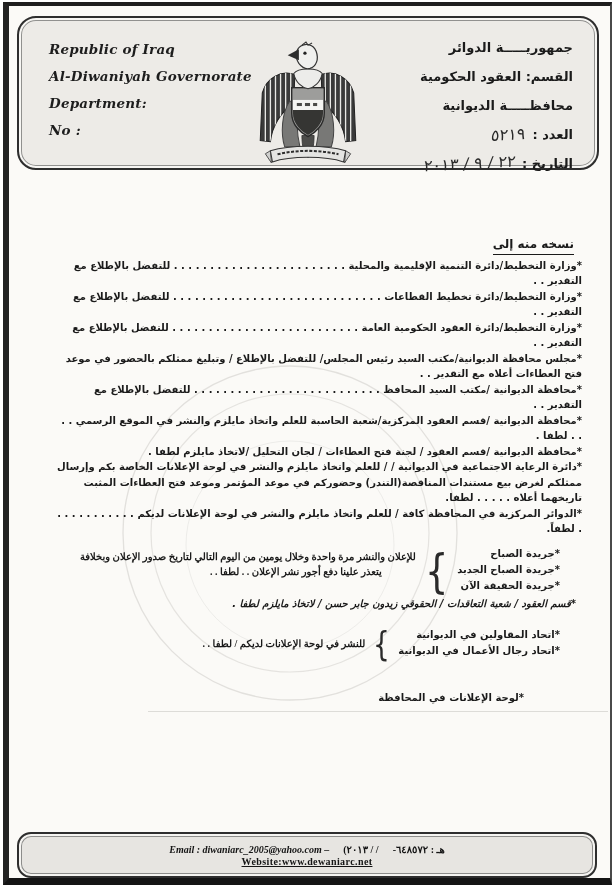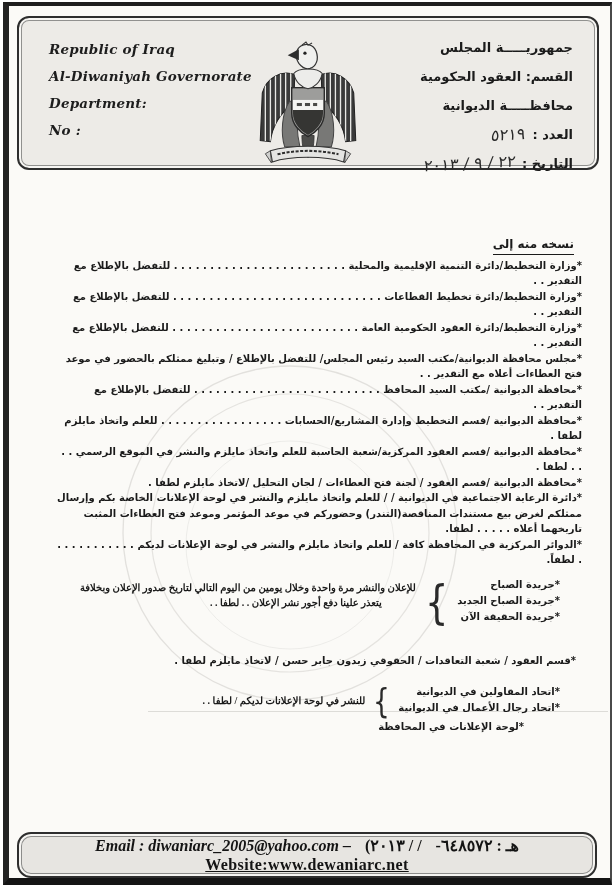--- a/index.html
+++ b/index.html
@@ -9,21 +9,21 @@
   }
   .frame{
     position:absolute;left:3px;top:2px;right:4px;bottom:9px;
     border-top:4px solid #1e1e1e;border-left:6px solid #232323;
     border-right:2px solid #4a4a4a;border-bottom:7px solid #141414;
     background:#fbfaf7;
   }
   
   .header-box{
     position:absolute;left:17px;top:16px;width:578px;height:150px;
-    border:2px solid #2e2e2e;border-radius:12px;background:#edebe7;
+    border:2px solid #2e2e2e;border-radius:19px;background:#edebe7;
     box-shadow:inset 0 0 0 2px #f7f6f3, inset 0 0 0 3px #91918f;
   }
   .hdr-left{position:absolute;left:30px;top:17px;
     font-family:"DejaVu Serif",serif;font-style:italic;font-weight:700;
     font-size:13.5px;color:#1d1d1d;}
   .hdr-left .hl{height:27px;display:flex;align-items:center;letter-spacing:.2px;}
   .hdr-emblem{position:absolute;left:50%;top:22px;transform:translateX(-50%);width:102px;height:128px;}
   .hdr-right{position:absolute;right:24px;top:15px;direction:rtl;text-align:right;
     font-weight:700;font-size:13px;color:#1b1b1b;}
   .hdr-right .hr{height:29px;display:flex;align-items:center;}
@@ -34,38 +34,38 @@
   .faint-line{position:absolute;left:148px;right:8px;top:711px;height:1px;background:#dddcd8;}
   
   .letter-body{
     position:absolute;left:57px;right:34px;top:237px;direction:rtl;text-align:right;
     font-size:10px;font-weight:700;line-height:15.5px;color:#1a1a1a;z-index:2;
   }
   .heading{display:inline-block;font-size:12px;border-bottom:1.5px solid #1a1a1a;
     margin-right:8px;margin-bottom:3px;padding-bottom:1px;}
   .heading-row{text-align:right;}
   .bline{letter-spacing:0;}
-  .contracts{margin-top:26px;margin-right:6px;}
-  .board{margin-top:0;margin-right:58px;}
+  .contracts{margin-right:6px;font-style:italic;}
+  .board{margin-top:28px;margin-right:58px;}
   .group{display:flex;margin-top:9px;margin-right:22px;align-items:flex-start;}
   .glist div{line-height:16px;white-space:nowrap;}
   .brace{direction:ltr;font-family:"DejaVu Sans",sans-serif;font-weight:400;color:#2a2a2a;
     margin:0 6px;transform:scaleX(.8);}
   .np .brace{font-size:46px;line-height:50px;}
   .un .brace{font-size:33px;line-height:35px;}
   .gnote{padding-top:3px;font-family:Liberation Serif, serif;}
   .gnote .n2{padding-right:34px;}
   .un{margin-top:16px;}
   .un .gnote{padding-top:9px;}
   
   .footer-box{
     position:absolute;left:17px;right:19px;top:832px;height:42px;
     border:2px solid #2e2e2e;border-radius:14px;background:#e7e5e1;
     box-shadow:inset 0 0 0 2px #f5f4f1, inset 0 0 0 3px #8d8d8b;
-    font-family:"Liberation Serif",serif;font-weight:700;font-size:16px;color:#141414;
+    font-family:"Liberation Serif",serif;font-weight:700;font-size:10px;color:#141414;
     display:flex;flex-direction:column;justify-content:center;align-items:center;gap:1px;text-align:center;
   }
   .f-row1{display:flex;align-items:center;gap:14px;}
   .f-email{font-style:italic;}
   .f-row2{text-decoration:underline;letter-spacing:.4px;}
 </style>
 </head>
 <body>
 
 <div class="page">
@@ -138,21 +138,21 @@
         <path d="M44,5 L48,2 L50,5 L54,3" stroke="#333" fill="none" stroke-width="1"></path>
 
         <path d="M13,109 L8,112 L14,121 Z" fill="#cfcfcd" stroke="#333" stroke-width="0.8"></path>
         <path d="M87,109 L92,112 L86,121 Z" fill="#cfcfcd" stroke="#333" stroke-width="0.8"></path>
         <path d="M13,109 C32,103 68,103 87,109 L85,120 C67,114 33,114 15,120 Z" fill="#e4e4e2" stroke="#333" stroke-width="1"></path>
         <path d="M20,112.5 C40,108 60,108 80,112.5" stroke="#2e2e2e" stroke-width="2" fill="none" stroke-dasharray="3 1.5"></path>
       </svg>
     </div>
 
     <div class="hdr-right">
-      <div class="hr">جمهوريـــــة المجلس</div>
+      <div class="hr">جمهوريـــــة الدوائر</div>
       <div class="hr">القسم: العقود الحكومية</div>
       <div class="hr">محافظـــــة الديوانية</div>
       <div class="hr">
         <span>العدد :</span>
         <span class="handwrite">٥٢١٩</span>
       </div>
       <div class="hr">
         <span>التاريخ :</span>
         <span class="handwrite">٢٢ / ٩ / ٢٠١٣</span>
       </div>
@@ -161,21 +161,20 @@
 
   <div class="letter-body" dir="rtl">
     <div class="heading-row">
       <span class="heading">نسخه منه إلى</span>
     </div>
     <div class="bline">*وزارة التخطيط/دائرة التنمية الإقليمية والمحلية . . . . . . . . . . . . . . . . . . . . . . . . للتفضل بالإطلاع مع التقدير . .</div>
     <div class="bline">*وزارة التخطيط/دائرة تخطيط القطاعات . . . . . . . . . . . . . . . . . . . . . . . . . . . . . للتفضل بالإطلاع مع التقدير . .</div>
     <div class="bline">*وزارة التخطيط/دائرة العقود الحكومية العامة . . . . . . . . . . . . . . . . . . . . . . . . . . للتفضل بالإطلاع مع التقدير . .</div>
     <div class="bline">*مجلس محافظة الديوانية/مكتب السيد رئيس المجلس/ للتفضل بالإطلاع / وتبليغ ممثلكم بالحضور في موعد فتح العطاءات أعلاه مع التقدير . .</div>
     <div class="bline">*محافظة الديوانية /مكتب السيد المحافظ . . . . . . . . . . . . . . . . . . . . . . . . . . للتفضل بالإطلاع مع التقدير . .</div>
-    <div class="bline">*محافظة الديوانية /قسم التخطيط وإدارة المشاريع/الحسابات . . . . . . . .  . . . . . . . . . للعلم واتخاذ مايلزم لطفا .</div>
     <div class="bline">*محافظة الديوانية /قسم العقود المركزية/شعبة الحاسبة للعلم واتخاذ مايلزم والنشر في الموقع الرسمي . . . . لطفا .</div>
     <div class="bline">*محافظة الديوانية /قسم العقود / لجنة فتح العطاءات / لجان التحليل /لاتخاذ مايلزم لطفا .</div>
     <div class="bline">*دائرة الرعاية الاجتماعية في الديوانية / / للعلم واتخاذ مايلزم والنشر في لوحة الإعلانات الخاصة بكم وإرسال ممثلكم لغرض بيع  مستندات المناقصة(التندر) وحضوركم في موعد المؤتمر وموعد فتح العطاءات المثبت تاريخهما أعلاه . . . . . لطفا.</div>
     <div class="bline">*الدوائر المركزية في المحافظة كافة / للعلم واتخاذ مايلزم والنشر في لوحة الإعلانات لديكم . . . . . . . . . . . .  لطفاً.</div>
 
     <div class="group np">
       <div class="glist">
         <div>*جريدة الصباح</div>
         <div>*جريدة الصباح الجديد</div>
         <div>*جريدة الحقيقة الآن</div>

